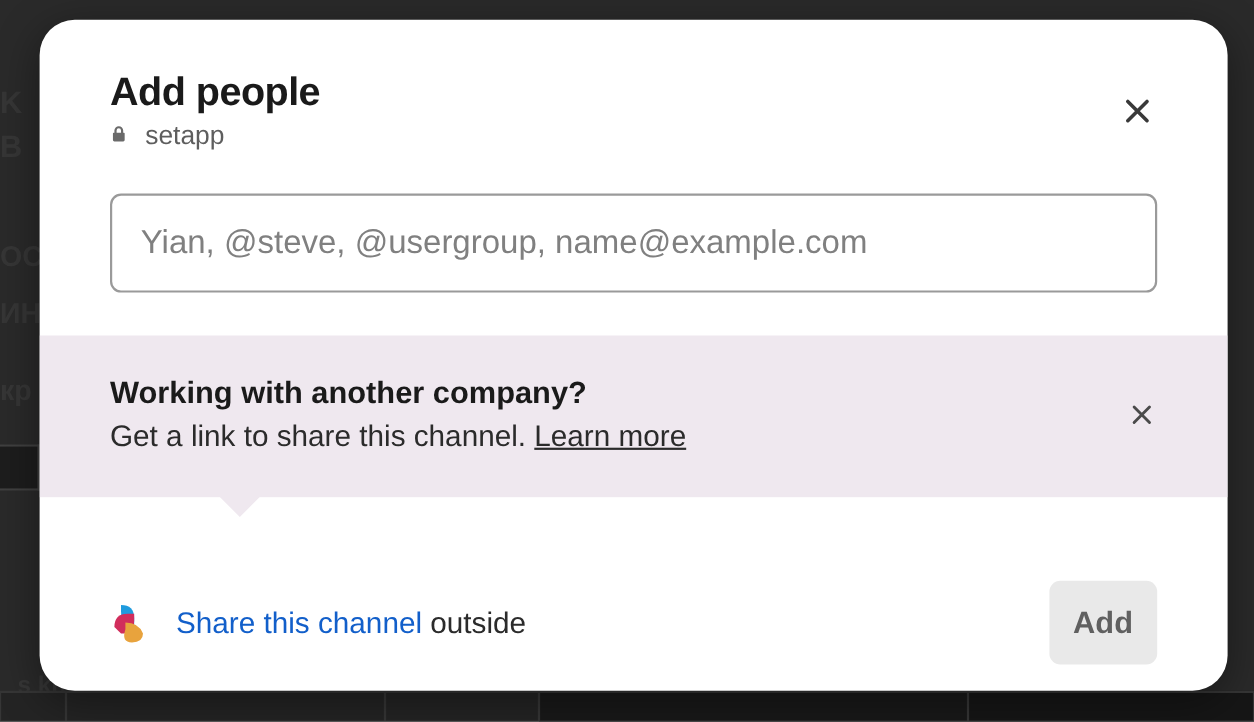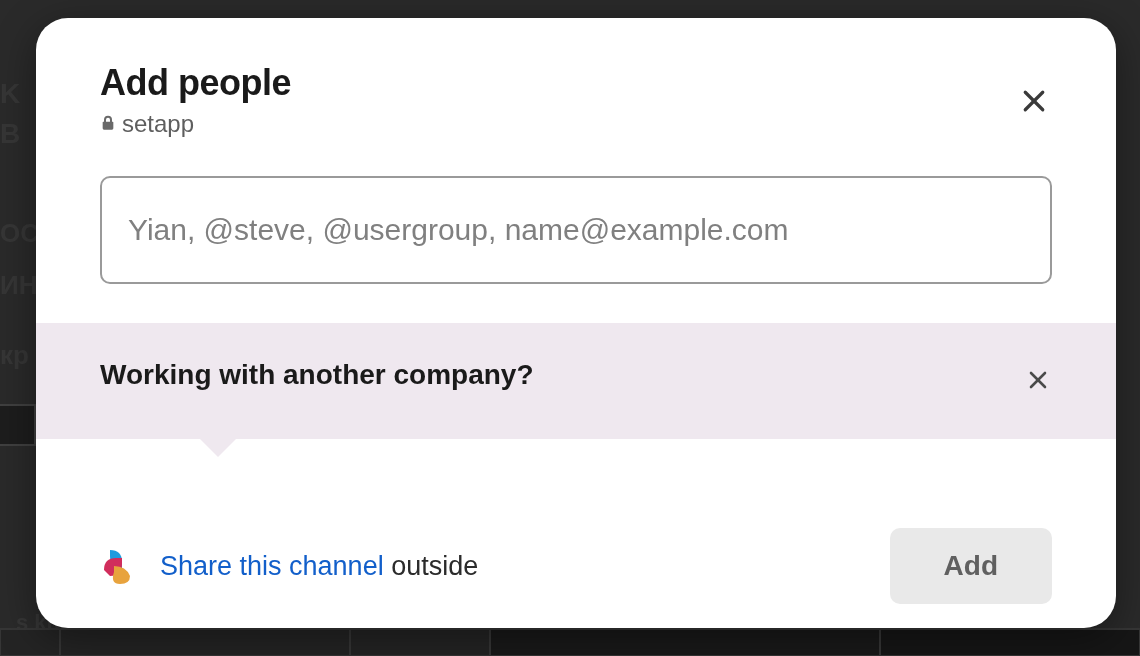--- a/index.html
+++ b/index.html
@@ -46,21 +46,21 @@
   }
   .modal-title {
     font-size: 36px;
     font-weight: 800;
     color: #1a1a1a;
     letter-spacing: -0.5px;
   }
   .modal-sub {
     display: flex;
     align-items: center;
-    gap: 6px;
+    gap: 16px;
     margin-top: 6px;
     color: #5e5e5e;
     font-size: 24px;
     font-weight: 500;
   }
   .lock-icon { width: 16px; height: 18px; }
   .close-main {
     position: absolute;
     top: 62px;
     right: 60px;
@@ -72,21 +72,21 @@
     cursor: pointer;
     color: #3a3a3a;
     background: transparent;
     border: none;
   }
   .close-main svg { width: 30px; height: 30px; }
 
   .input-wrap { padding: 18px 64px 26px 64px; }
   .name-input {
     width: 100%;
-    height: 108px;
+    height: 90px;
     border: 2px solid #9a9a9a;
     border-radius: 10px;
     padding: 0 26px;
     font-size: 30px;
     color: #222;
     outline: none;
     font-family: inherit;
   }
   .name-input::placeholder { color: #808080; }
 
@@ -154,21 +154,21 @@
   }
   .share-link { color: #125fca; cursor: pointer; }
   .slack-logo { width: 40px; height: 40px; position: relative; }
   .add-btn {
     background: #e9e9e9;
     color: #606060;
     border: none;
     border-radius: 10px;
     font-size: 28px;
     font-weight: 700;
-    padding: 22px 54px;
+    padding: 22px 22px;
     cursor: pointer;
     font-family: inherit;
   }
 </style>
 </head>
 <body>
 
 <div class="bg-hints">
   <span class="h1">K</span>
   <span class="h2">B</span>
@@ -208,20 +208,23 @@
       </span>
     </button>
   </div>
 
   <div class="input-wrap">
     <input class="name-input" type="text" placeholder="Yian, @steve, @usergroup, name@example.com" style="">
   </div>
 
   <div class="info-banner">
     <div class="info-title">Working with another company?</div>
+    <div class="info-body">
+      <span>Get a link to share this channel. </span><a class="learn-link">Learn more</a>
+    </div>
     <button class="close-banner">
       <span>
         <svg viewBox="0 0 24 24" fill="none" stroke="currentColor" stroke-width="2.6" stroke-linecap="round">
             <line x1="5" y1="5" x2="19" y2="19"></line>
             <line x1="19" y1="5" x2="5" y2="19"></line>
           </svg>
       </span>
     </button>
     <div class="banner-pointer"></div>
   </div>

